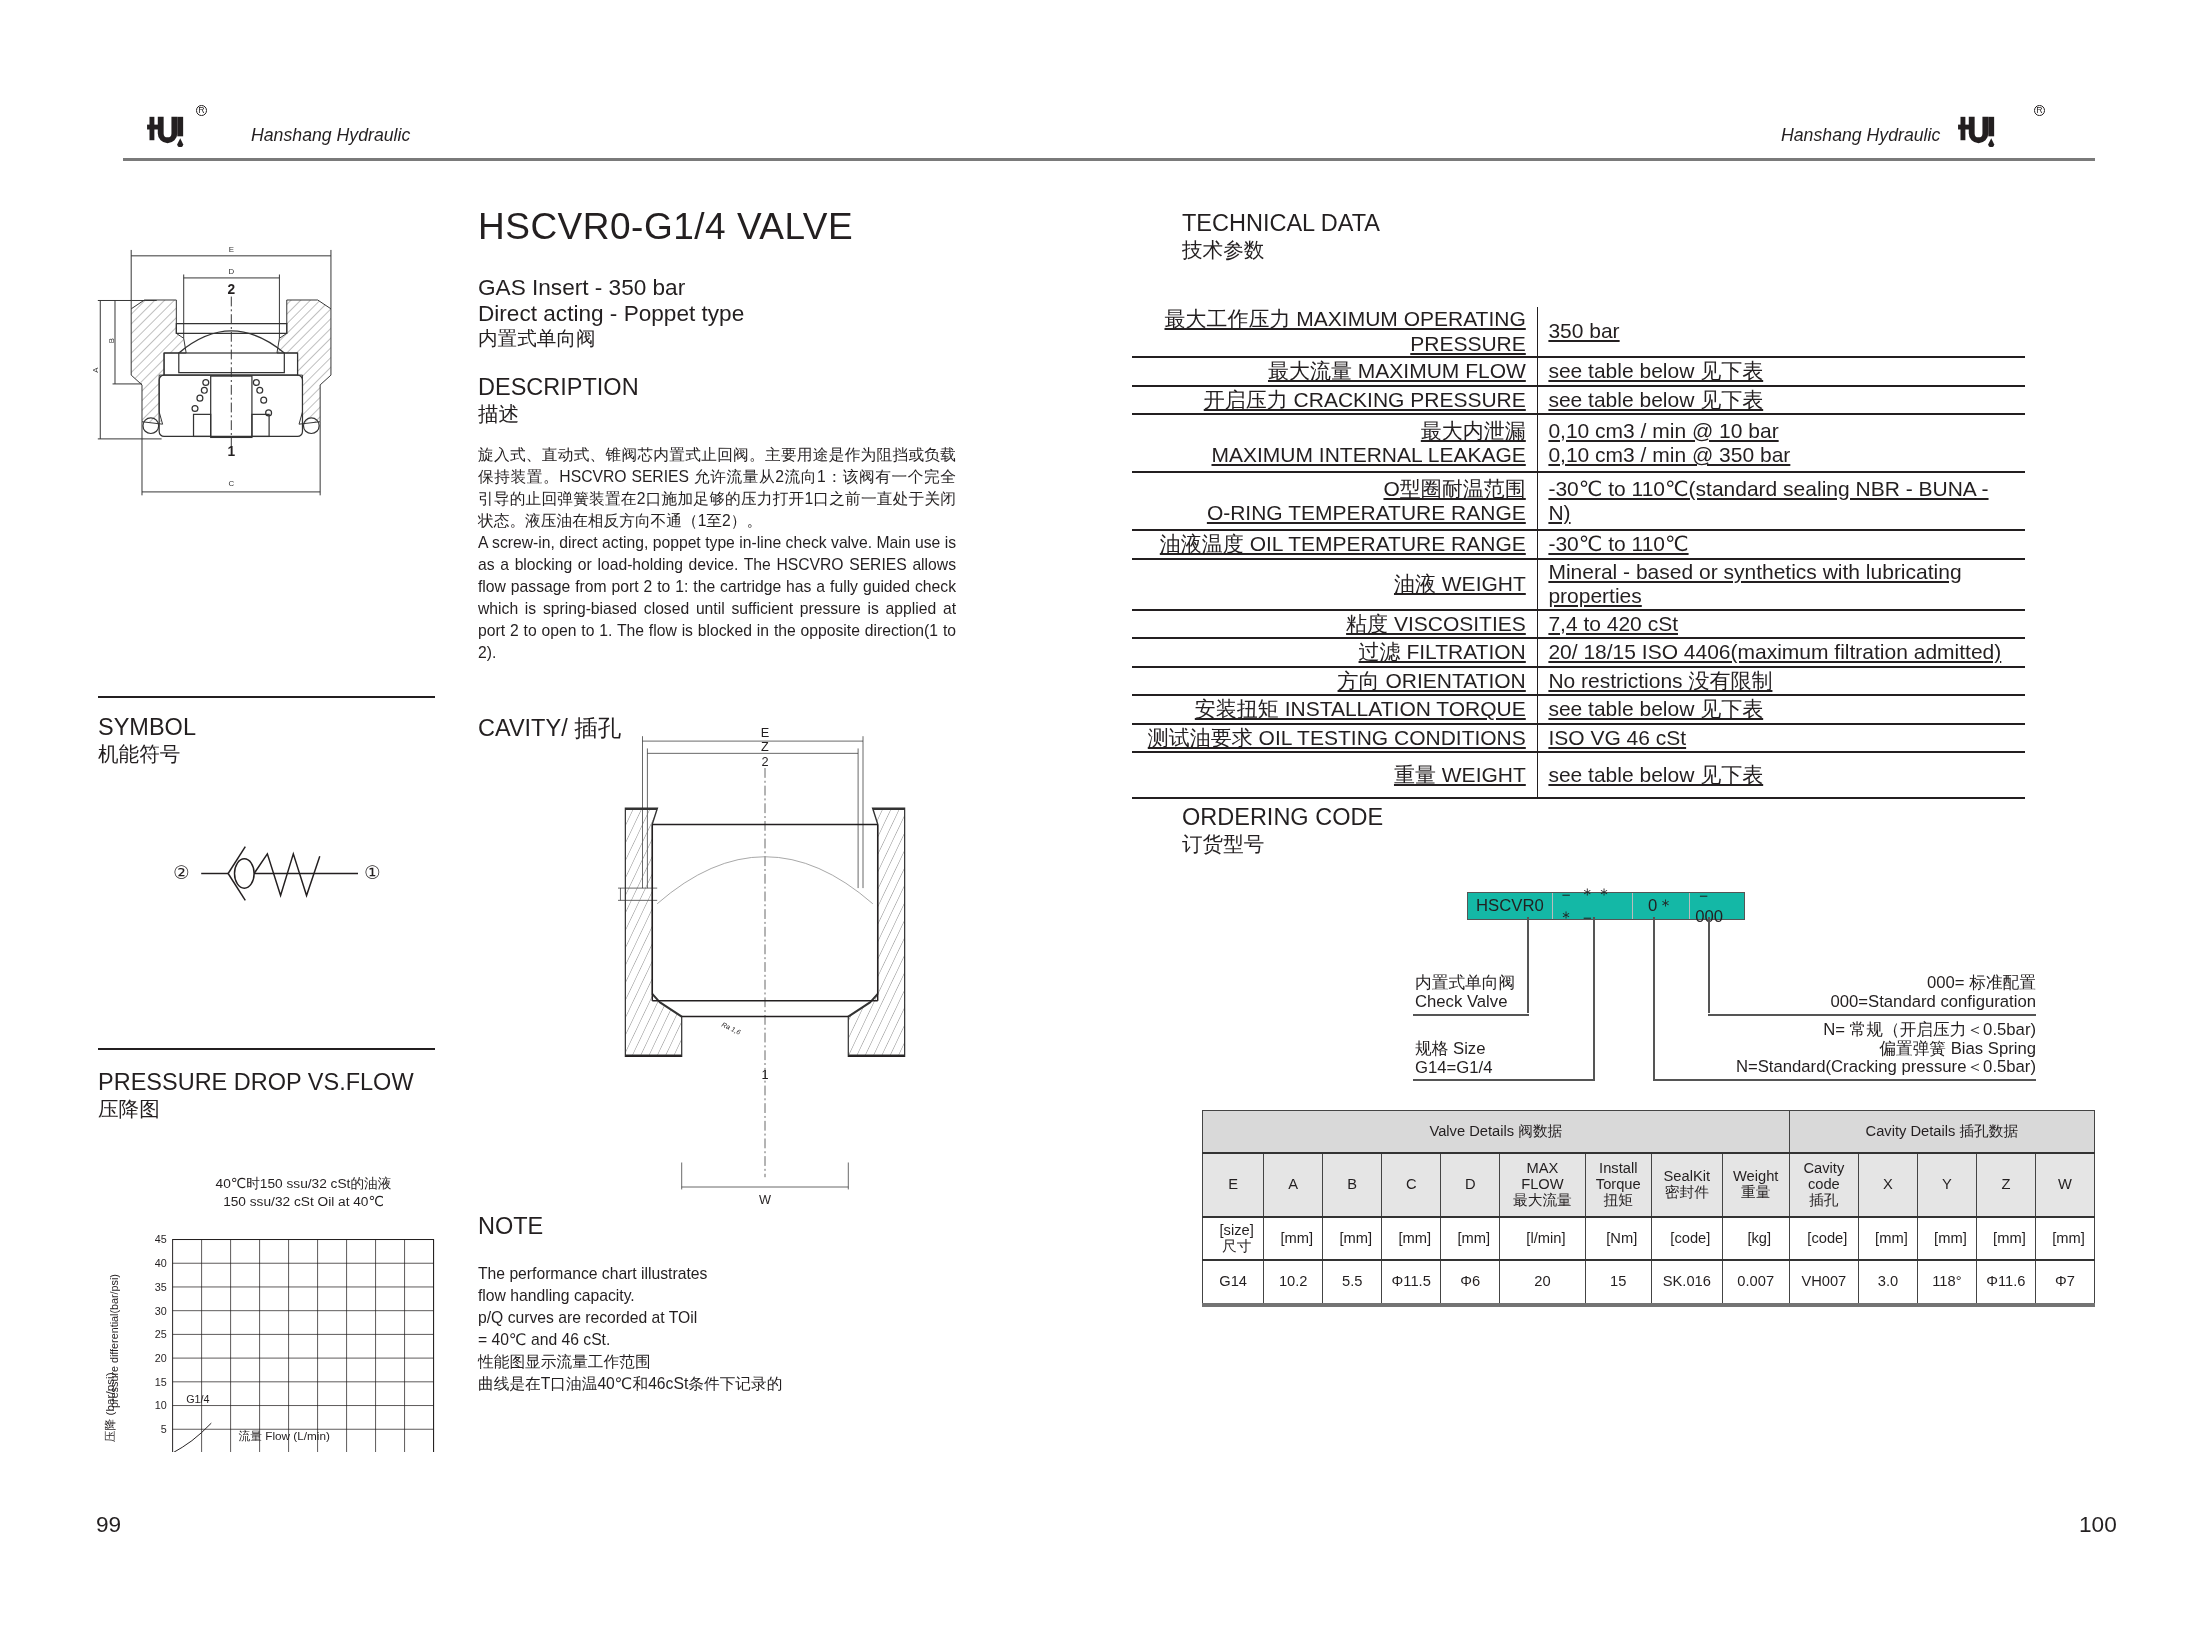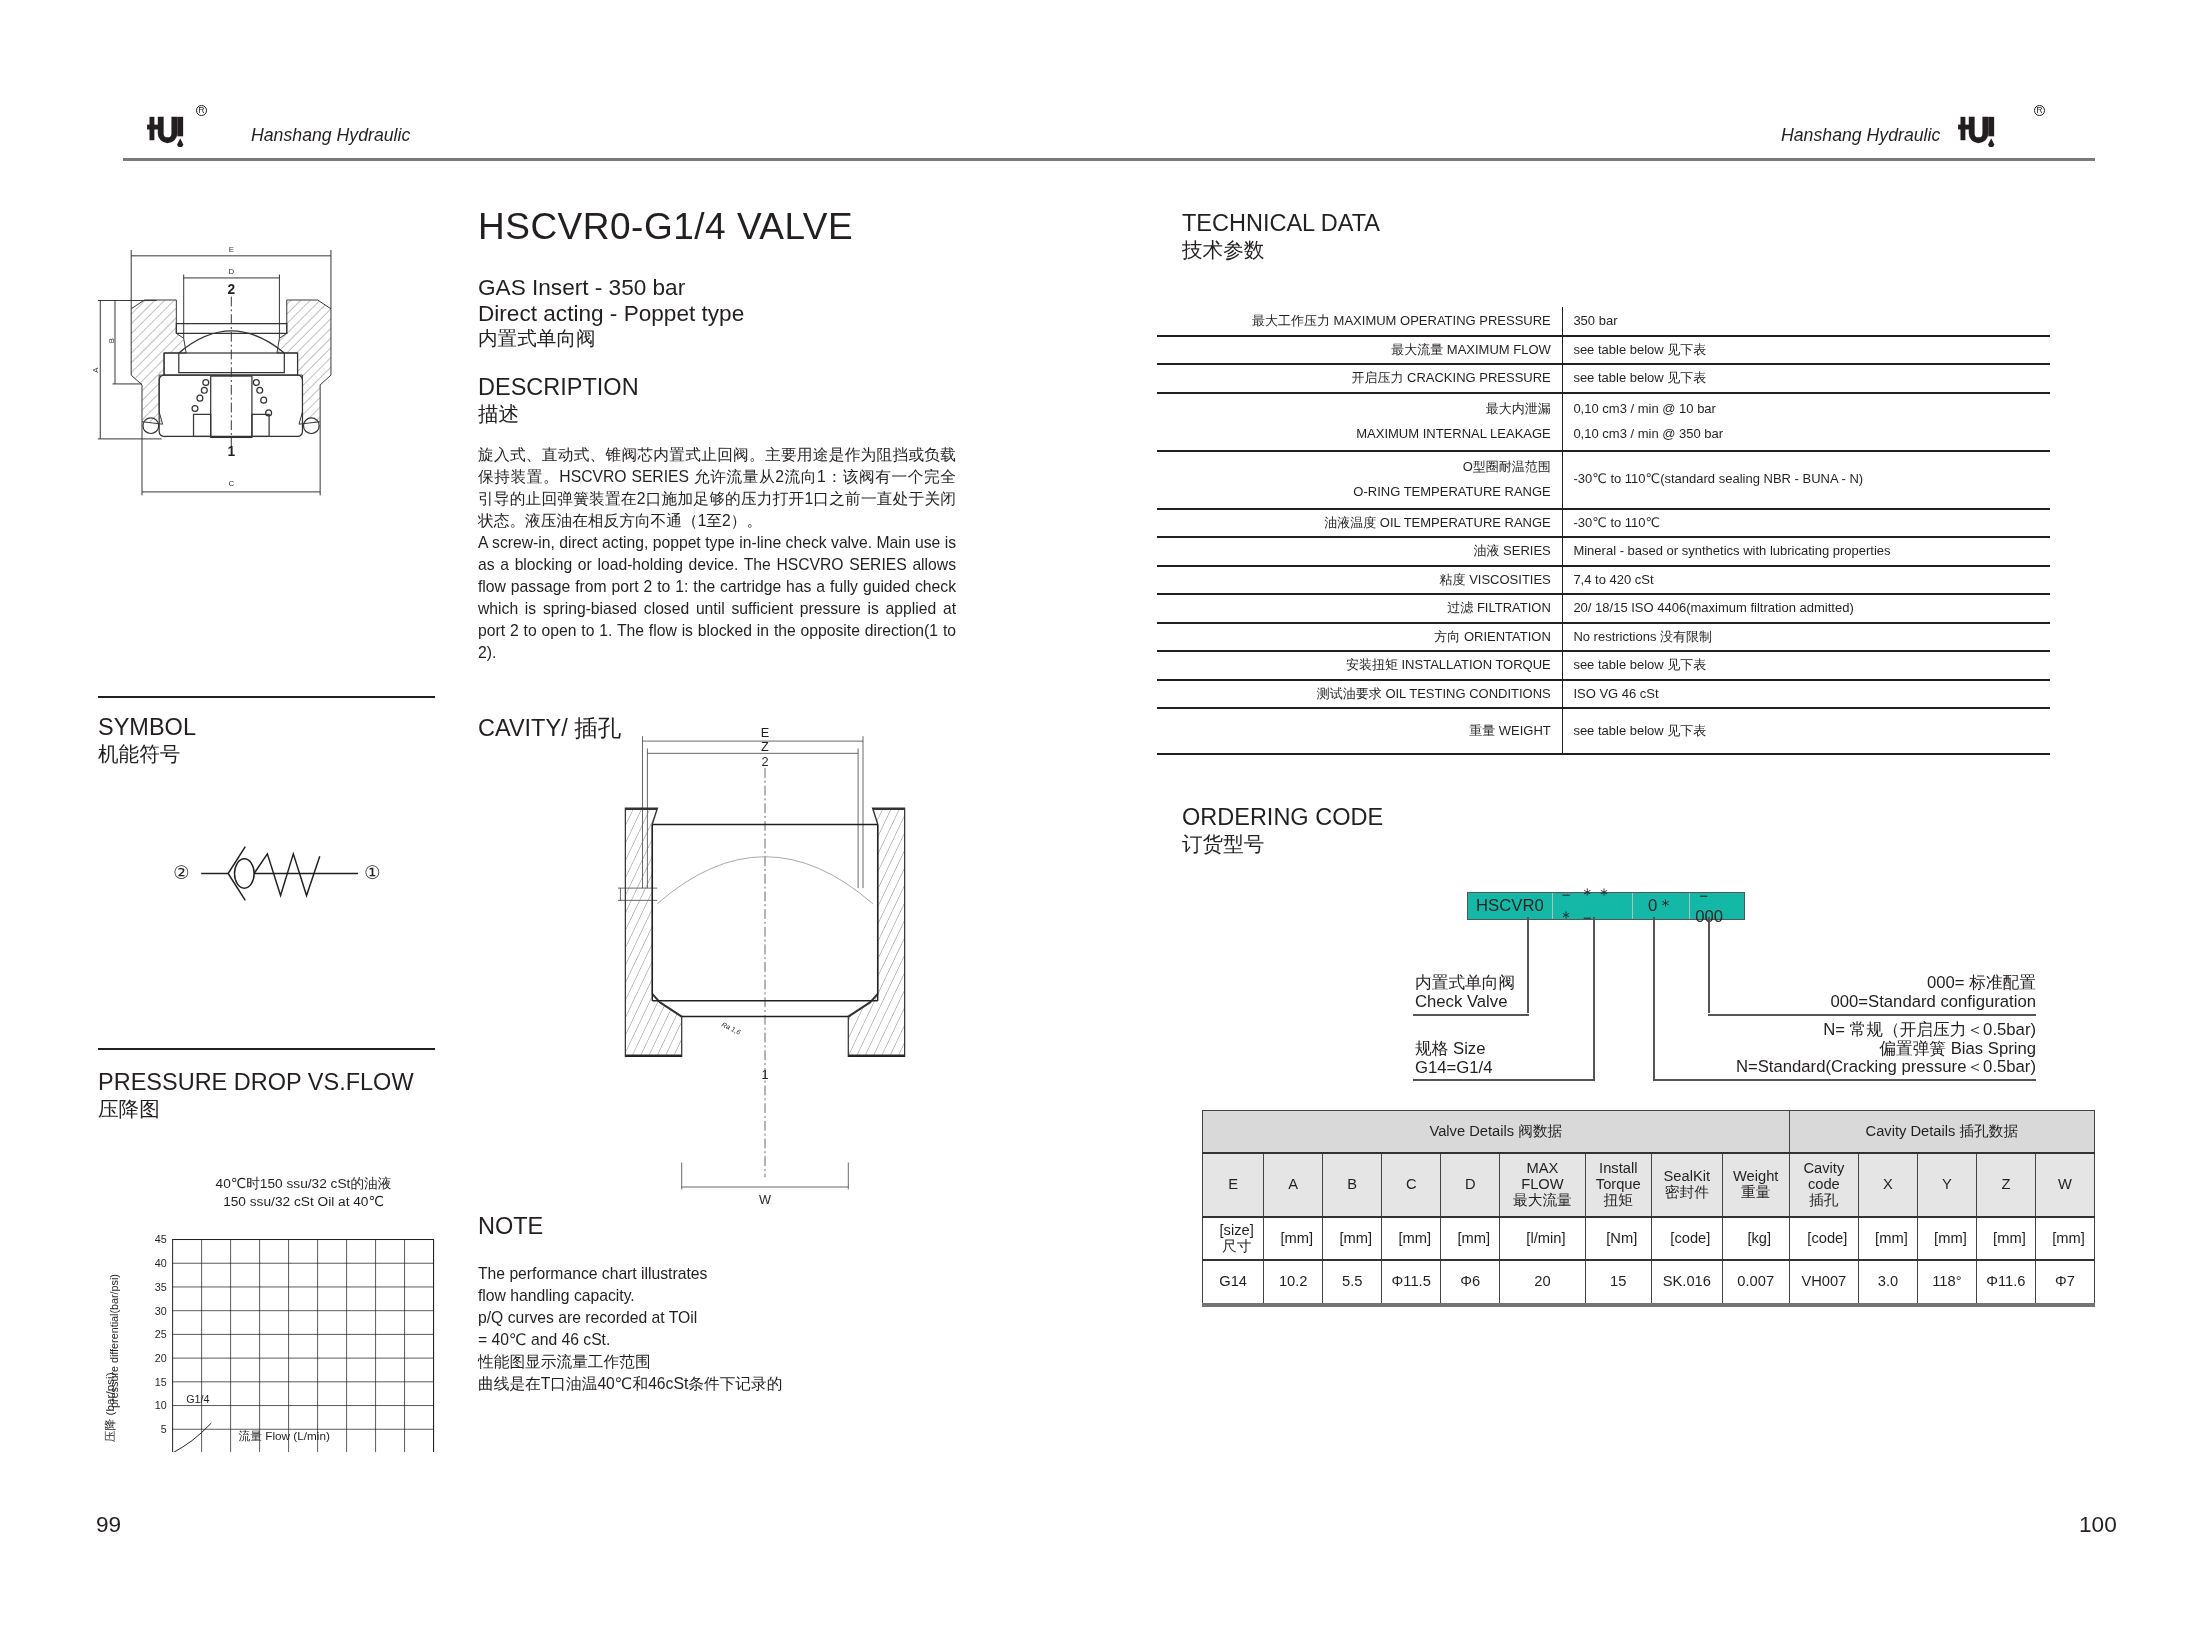--- a/index.html
+++ b/index.html
@@ -8,21 +8,21 @@
   .hdr-line{position:absolute;top:158px;left:123px;width:1972px;height:2.5px;background:#7a7a7a;}
   .brand{font-style:italic;font-size:17.7px;}
   .logo{position:absolute;width:44px;height:39px;}
   .reg{position:absolute;font-size:8.8px;border:1px solid #231f20;border-radius:50%;width:8.8px;height:8.8px;line-height:8.8px;text-align:center;}
   .h-big{font-size:37px;font-weight:normal;letter-spacing:0.5px;}
   .h-sec{font-size:23.5px;line-height:25.5px;}
   .h-sub{font-size:22.6px;line-height:25.5px;}
   .para{font-size:15.7px;line-height:22px;text-align:justify;}
   .rule{position:absolute;height:2px;background:#231f20;}
   
-  .tt{position:absolute;left:1157px;top:307px;width:893px;border-collapse:collapse;font-size:13px;}
+  .tt{position:absolute;left:1132px;top:307px;width:893px;border-collapse:collapse;font-size:21px;text-decoration:underline;}
   .tt td{padding:0 10.8px;border-bottom:2.5px solid #231f20;vertical-align:middle;line-height:24.5px;}
   .tt td.l{text-align:right;width:383px;border-right:1.5px solid #231f20;}
   .tt td.r{text-align:left;}
   
   .ocbox{position:absolute;left:1467px;top:892px;height:25.5px;border:1.5px solid #555;display:flex;font-size:16.7px;background:#14b8a6;}
   .ocbox span{display:flex;align-items:center;justify-content:center;padding:0 4.9px;border-right:1px solid #bbb;}
   .ocbox span:last-child{border-right:none;}
   .oc-line{position:absolute;background:#555;}
   .oc-txt{position:absolute;font-size:16.7px;line-height:18.6px;}
   
@@ -318,21 +318,21 @@
       <tr style="height: 28.5px;">
         <td class="l">
           <div>油液温度  OIL TEMPERATURE RANGE</div>
         </td>
         <td class="r">
           <div>-30℃ to 110℃</div>
         </td>
       </tr>
       <tr style="height: 28.5px;">
         <td class="l">
-          <div>油液  SERIES</div>
+          <div>油液  WEIGHT</div>
         </td>
         <td class="r">
           <div>Mineral - based or synthetics with lubricating properties</div>
         </td>
       </tr>
       <tr style="height: 28.5px;">
         <td class="l">
           <div>粘度  VISCOSITIES</div>
         </td>
         <td class="r">

